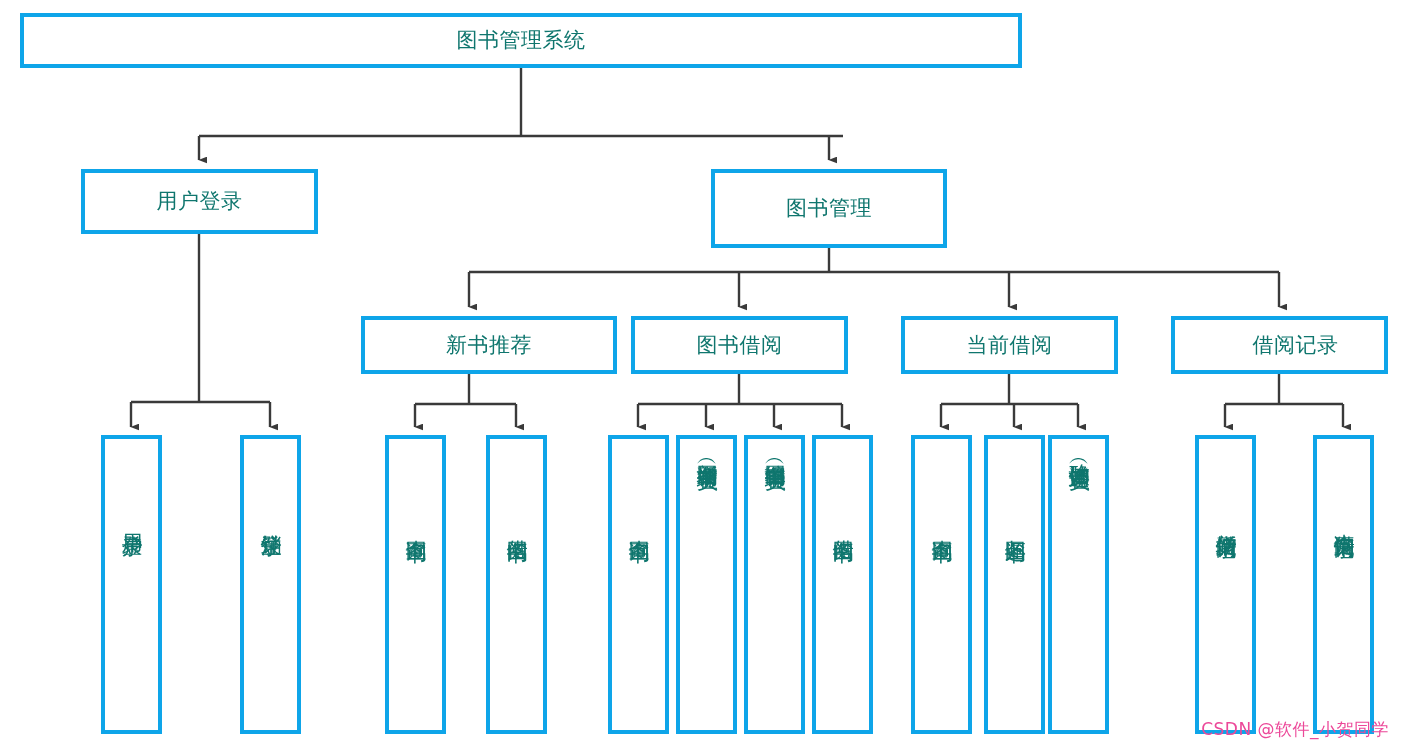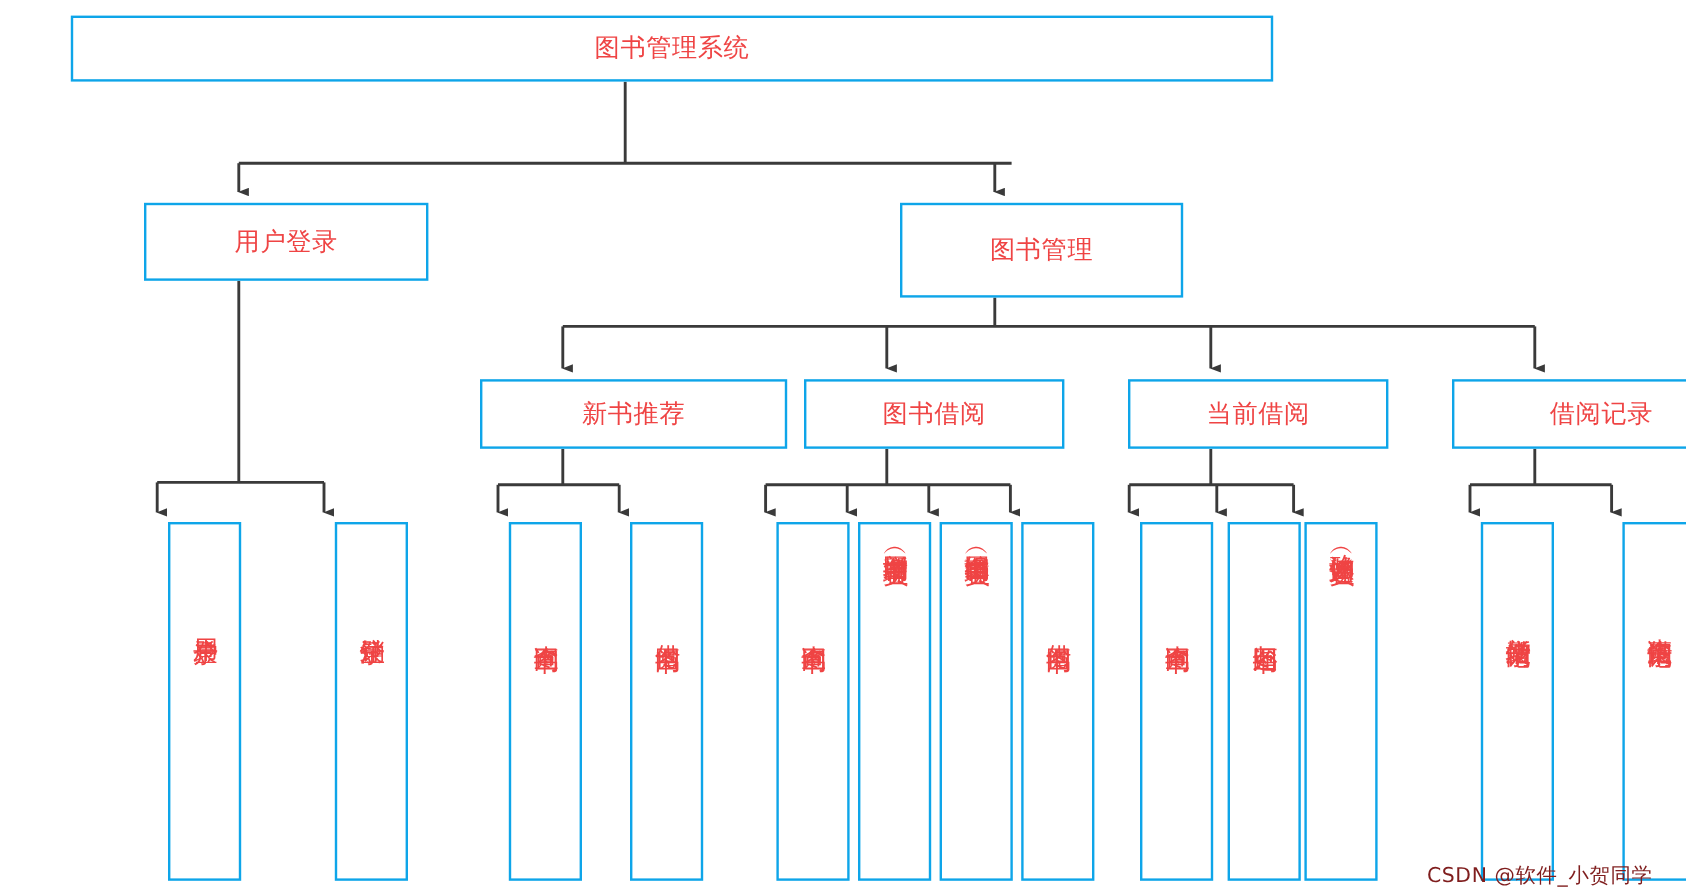--- a/index.html
+++ b/index.html
@@ -21,26 +21,25 @@
     position: absolute;
     left: 0;
     top: 0;
     width: 1405px;
     height: 747px;
   }
   .node {
     position: absolute;
     box-sizing: border-box;
     background: #ffffff;
-    border: 2px solid #0ea5e9;
+    border: 4px solid #0ea5e9;
     display: flex;
     align-items: center;
     justify-content: center;
-    color: #ef4444;
-    margin-left: 39px;
+    color: #0f766e;
   }
   .node .label {
     display: block;
     text-align: center;
     line-height: 1.05;
     white-space: pre;
   }
   .node.horizontal .label {
     font-size: 21px;
     letter-spacing: 0.5px;
@@ -63,24 +62,24 @@
     padding-top: 78px;
   }
   .node.vertical.pad-low {
     padding-top: 84px;
   }
   .node.vertical.pad-top {
     padding-top: 8px;
   }
   #watermark {
     position: absolute;
-    right: 28px;
+    right: 16px;
     bottom: 6px;
     font-size: 17px;
-    color: #7f1d1d;
+    color: #ec4899;
     letter-spacing: 0.5px;
     white-space: nowrap;
   }
 </style>
 </head>
 <body>
 
 <div id="canvas">
 
   <svg id="edges" viewBox="0 0 1405 747" xmlns="http://www.w3.org/2000/svg">

